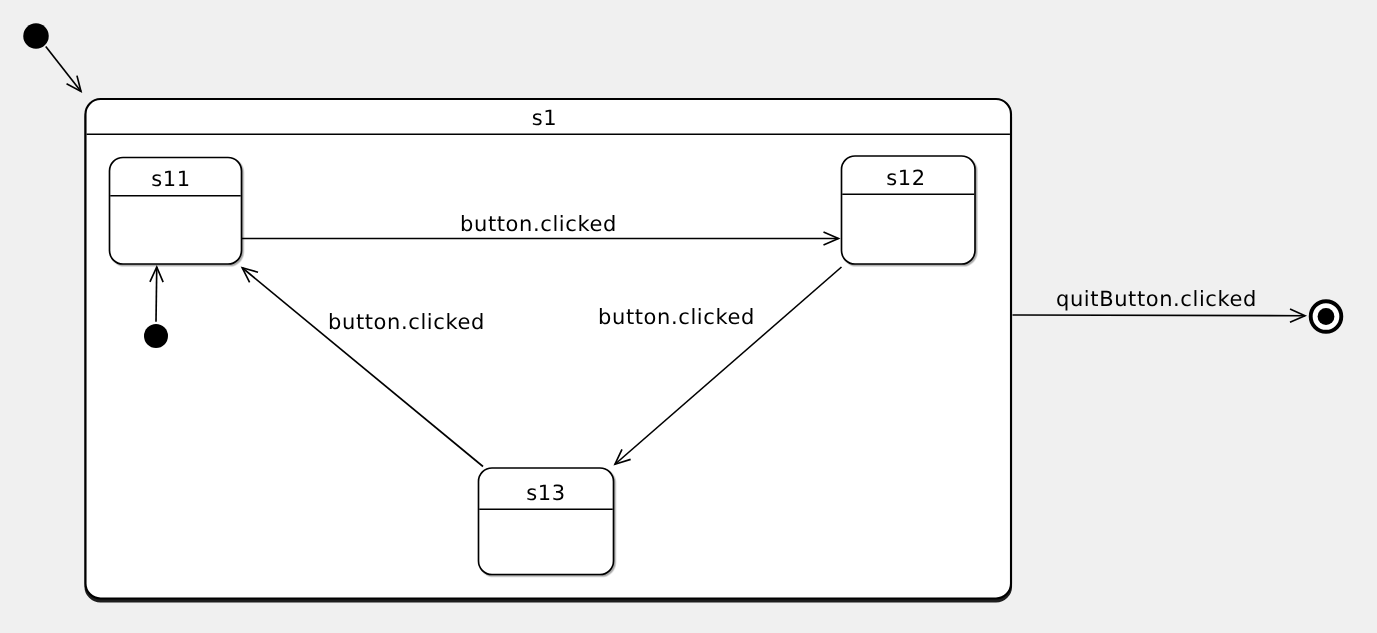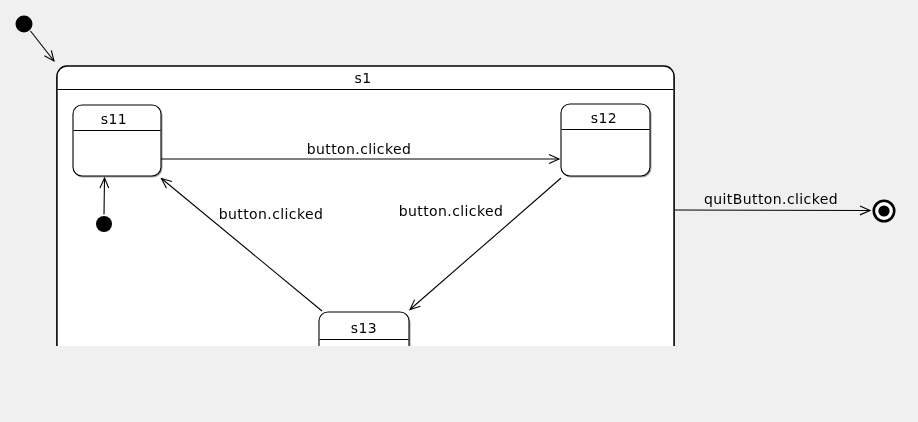--- a/index.html
+++ b/index.html
@@ -3,21 +3,21 @@
 <meta charset="utf-8">
 <style>
   html, body {
     margin: 0;
     padding: 0;
     background: #f0f0f0;
   }
   .stage {
     position: relative;
     width: 918px;
-    height: 346px;
+    height: 422px;
     background: #f0f0f0;
     overflow: hidden;
     font-family: "DejaVu Sans", "Liberation Sans", sans-serif;
   }
   svg {
     display: block;
   }
   text {
     font-family: "DejaVu Sans", "Liberation Sans", sans-serif;
     font-size: 14px;

